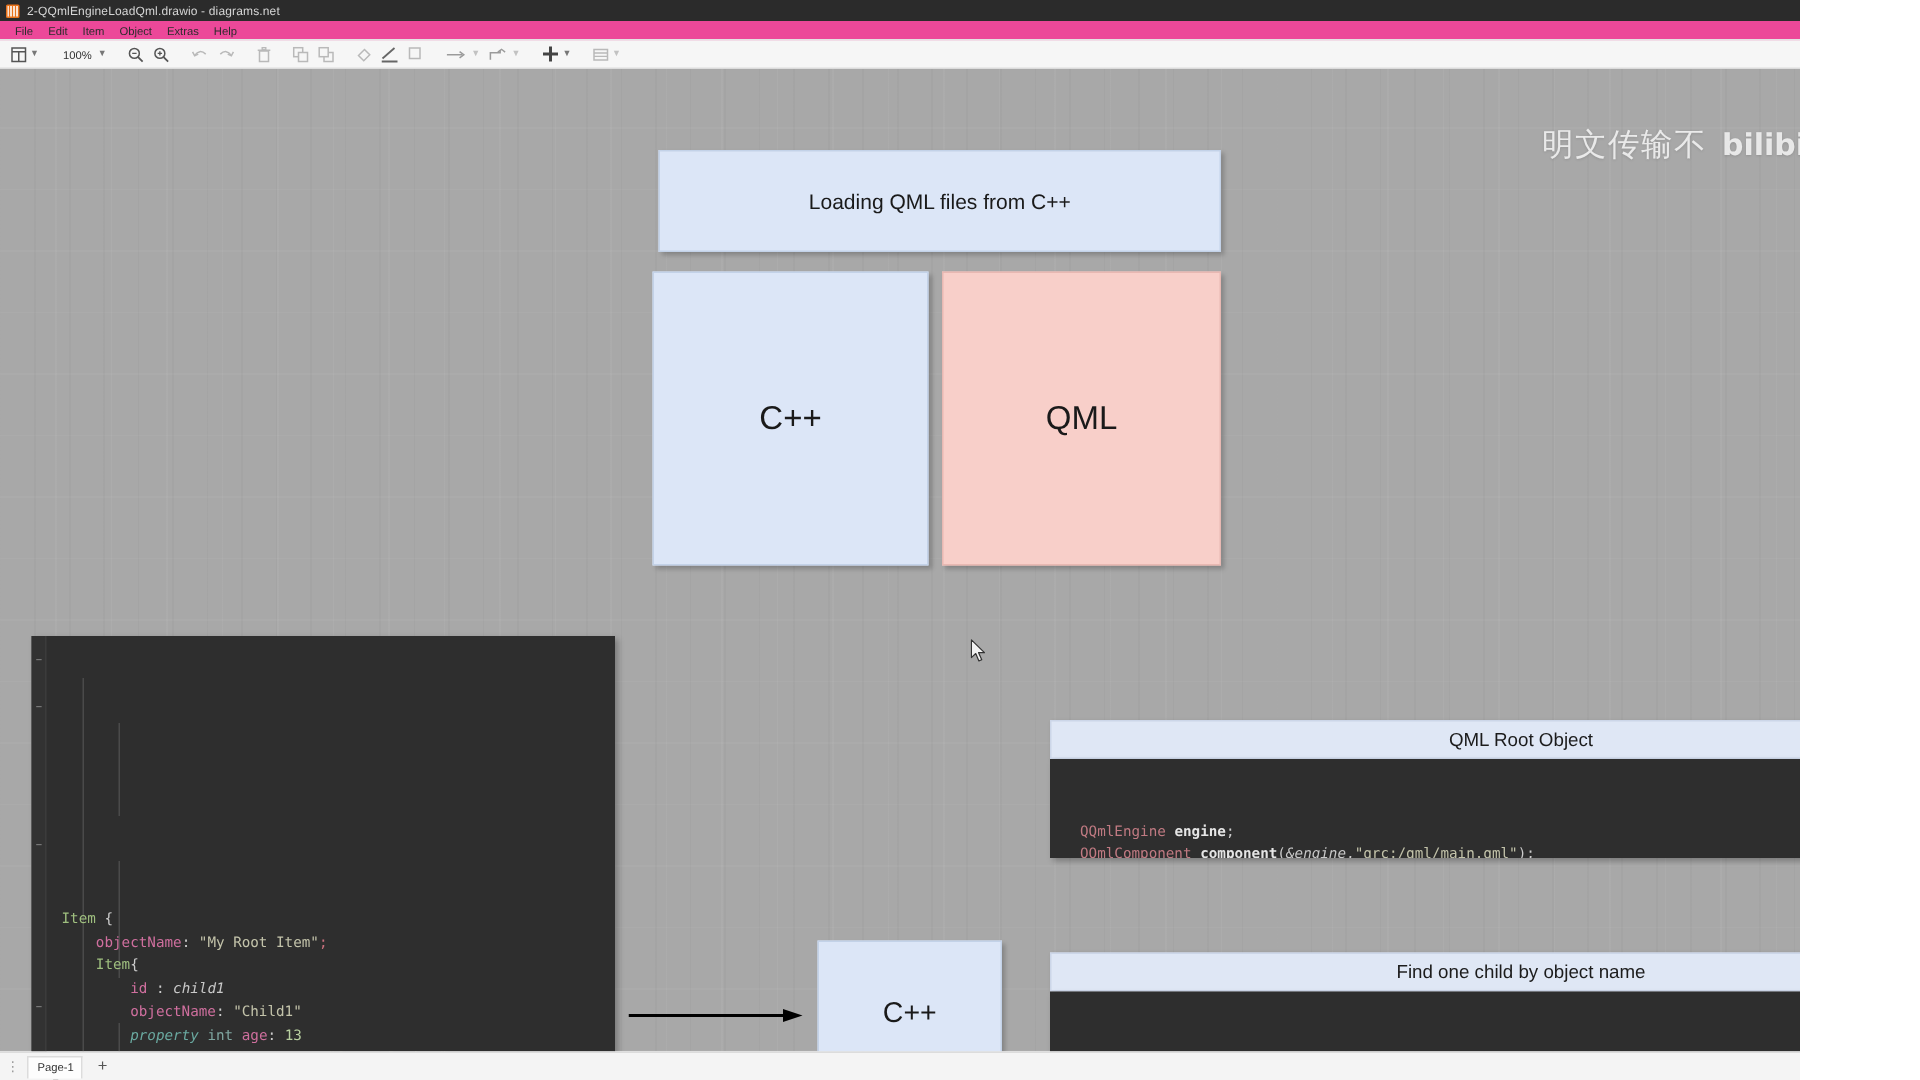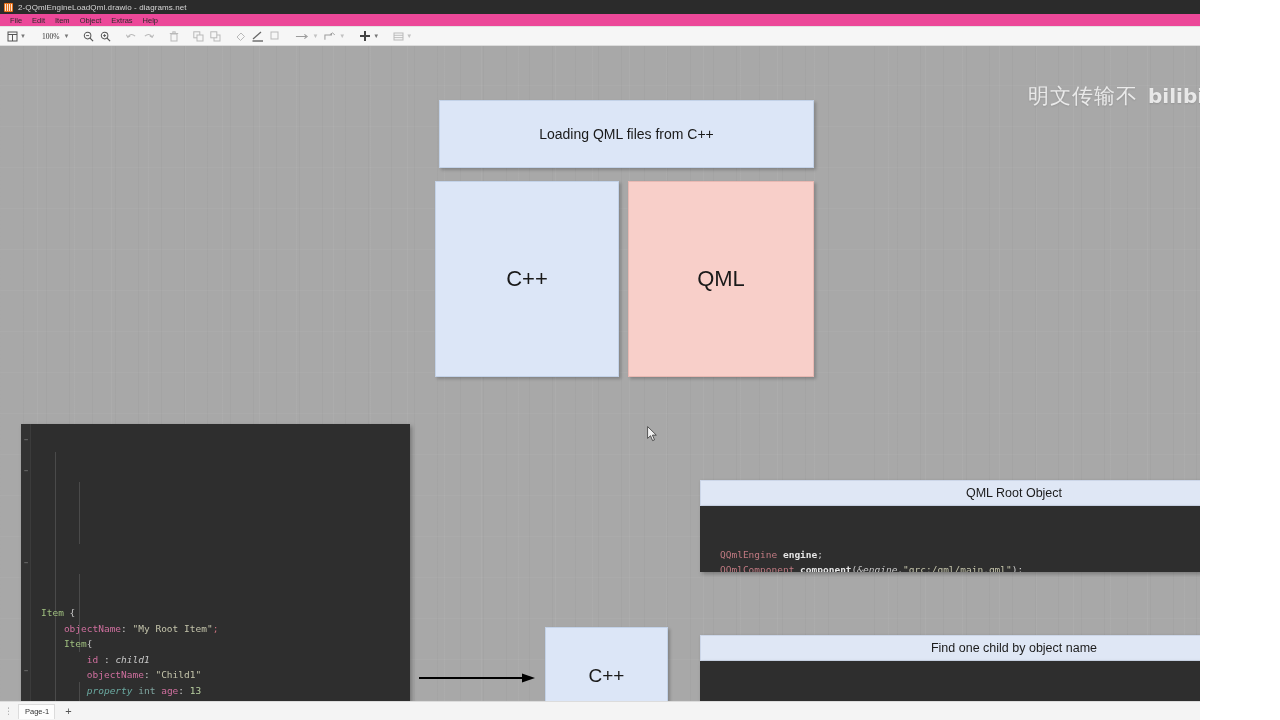--- a/index.html
+++ b/index.html
@@ -53,21 +53,21 @@
     background: #f6f6f6; border-bottom: 1px solid #dcdcdc;
     display: flex; align-items: center; padding-left: 4px; gap: 0px;
   }
   .tool {
     height: 19px; display: flex; align-items: center; justify-content: center;
     padding: 0 3px; color: #555; font-size: 9px; position: relative;
   }
   .tool.dim { color: #b9b9b9; }
   .tool .caret { font-size: 6px; margin-left: 2px; color: #777; }
   .tool.dim .caret { color: #c2c2c2; }
-  .zoomlabel { font-size: 7.5px; color: #333; padding: 0 2px; font-family: Liberation Serif, serif; }
+  .zoomlabel { font-size: 7.5px; color: #333; padding: 0 2px; }
   .tool-sep { width: 8px; }
   .tool svg { display: block; }
 
   
   .canvas {
     position: absolute; left: 0; top: 46px; width: 1280px; height: 655px;
     background-color: #a8a8a8;
     background-image:
       repeating-linear-gradient(90deg, rgba(255,255,255,0.045) 0 1px, transparent 1px 37px),
       repeating-linear-gradient(0deg, rgba(255,255,255,0.035) 0 1px, transparent 1px 41px),

